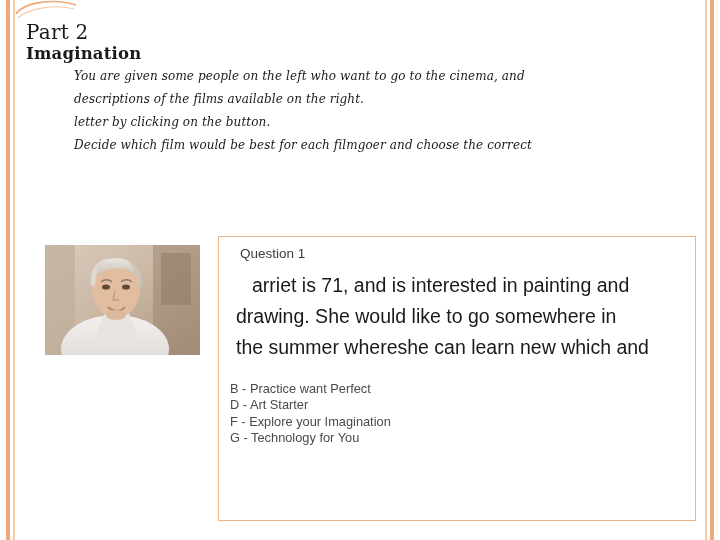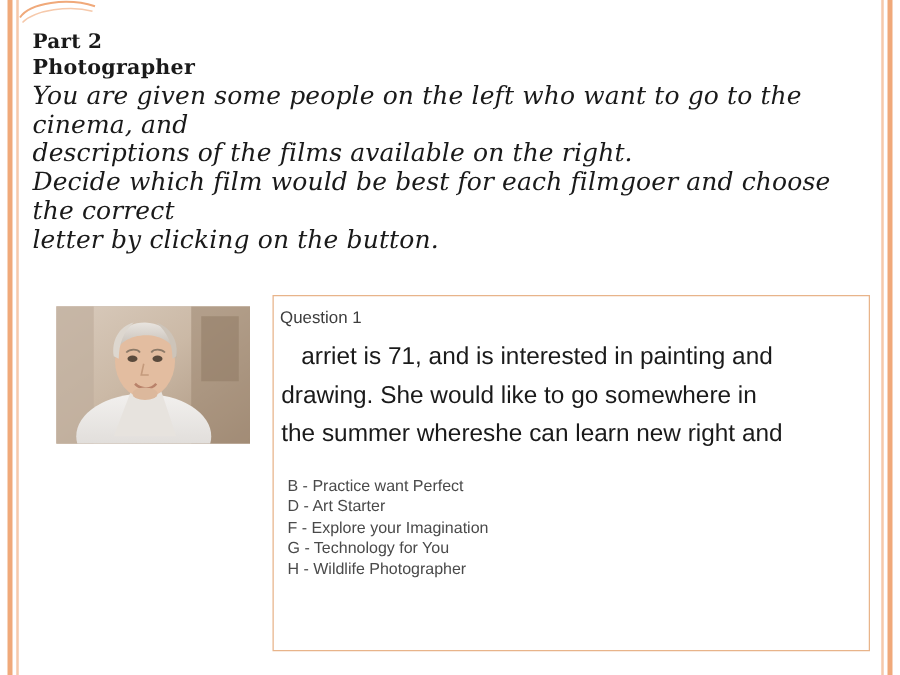--- a/index.html
+++ b/index.html
@@ -37,65 +37,66 @@
   .swoosh {
     position: absolute; left: 14px; top: 0px; width: 70px; height: 22px;
   }
   
   .header {
     position: absolute; left: 26px; top: 22px; width: 672px;
     font-family: "DejaVu Serif", serif;
     color: #1a1a1a;
   }
   .header .title {
-    font-weight: bold;
-    font-size: 16px;
+    font-weight: normal;
+    font-size: 20px;
     line-height: 21px;
     letter-spacing: 0.2px;
   }
   .header .subtitle {
     font-weight: bold;
     font-size: 16.5px;
     line-height: 21px;
     letter-spacing: 0.2px;
   }
   .header .instructions {
     font-style: italic;
-    font-size: 20px;
+    font-size: 12px;
     line-height: 23px;
     letter-spacing: 0.1px;
     margin-top: 1px;
+    margin-left: 48px;
   }
   
   .photo {
     position: absolute;
     left: 45px; top: 245px;
     width: 155px; height: 110px;
     overflow: hidden;
     background: #c8b7a6;
   }
   .photo svg { display: block; }
   
   .qbox {
     position: absolute;
     left: 218px; top: 236px;
     width: 478px; height: 285px;
     border: 1px solid #e8b48a;
     background: #ffffff;
   }
   .qlabel {
     position: absolute;
-    left: 5px; top: 9px;
+    left: 21px; top: 9px;
     font-size: 13.5px;
     color: #3d3d3d;
     font-family: "Liberation Sans", sans-serif;
   }
   .qtext {
     position: absolute;
-    left: 6px; top: 33px;
+    left: 17px; top: 33px;
     width: 460px;
     font-size: 19.5px;
     line-height: 31px;
     color: #1a1a1a;
     font-family: "Liberation Sans", sans-serif;
   }
   .qtext .indent { display: inline-block; width: 16px; }
   .options {
     position: absolute;
     left: 11px; top: 144px;
@@ -121,26 +122,26 @@
 
   <div class="swoosh">
     <svg width="70" height="22" viewBox="0 0 70 22">
       <path d="M2 14 C10 2, 40 -2, 62 5" stroke="#f0a97a" stroke-width="1.6" fill="none"></path>
       <path d="M4 18 C14 8, 42 4, 60 9" stroke="#f6c9ab" stroke-width="1.2" fill="none"></path>
     </svg>
   </div>
 
   <div class="header">
     <div class="title">Part 2</div>
-    <div class="subtitle">Photographer</div>
+    <div class="subtitle">Imagination</div>
     <div class="instructions">
       <div>You are given some people on the left who want to go to the cinema, and</div>
       <div>descriptions of the films available on the right.</div>
+      <div>letter by clicking on the button.</div>
       <div>Decide which film would be best for each filmgoer and choose the correct</div>
-      <div>letter by clicking on the button.</div>
     </div>
   </div>
 
   <div class="photo">
     <svg width="155" height="110" viewBox="0 0 155 110">
       <defs>
         <linearGradient id="bg" x1="0" y1="0" x2="1" y2="1">
           <stop offset="0%" stop-color="#d9cbbd"></stop>
           <stop offset="45%" stop-color="#cbb9a6"></stop>
           <stop offset="100%" stop-color="#a8927c"></stop>
@@ -172,24 +173,23 @@
       <path d="M63 62 C68 67, 76 67, 80 62" stroke="#b9826a" stroke-width="2" fill="none"></path>
       <ellipse cx="71" cy="70" rx="10" ry="5" fill="#dcb89c"></ellipse>
     </svg>
   </div>
 
   <div class="qbox">
     <div class="qlabel">Question 1</div>
     <div class="qtext">
       <span class="indent"></span><span>arriet is 71, and is interested in painting and</span><br>
       <span>drawing. She would like to go somewhere in</span><br>
-      <span>the summer whereshe can learn new right and</span><br>
+      <span>the summer whereshe can learn new which and</span><br>
     </div>
     <div class="options">
       <div class="option">B - Practice want Perfect</div>
       <div class="option">D - Art Starter</div>
       <div class="option">F - Explore your Imagination</div>
       <div class="option">G - Technology for You</div>
-      <div class="option">H - Wildlife Photographer</div>
     </div>
   </div>
 
 </div>
 
 </body></html>

